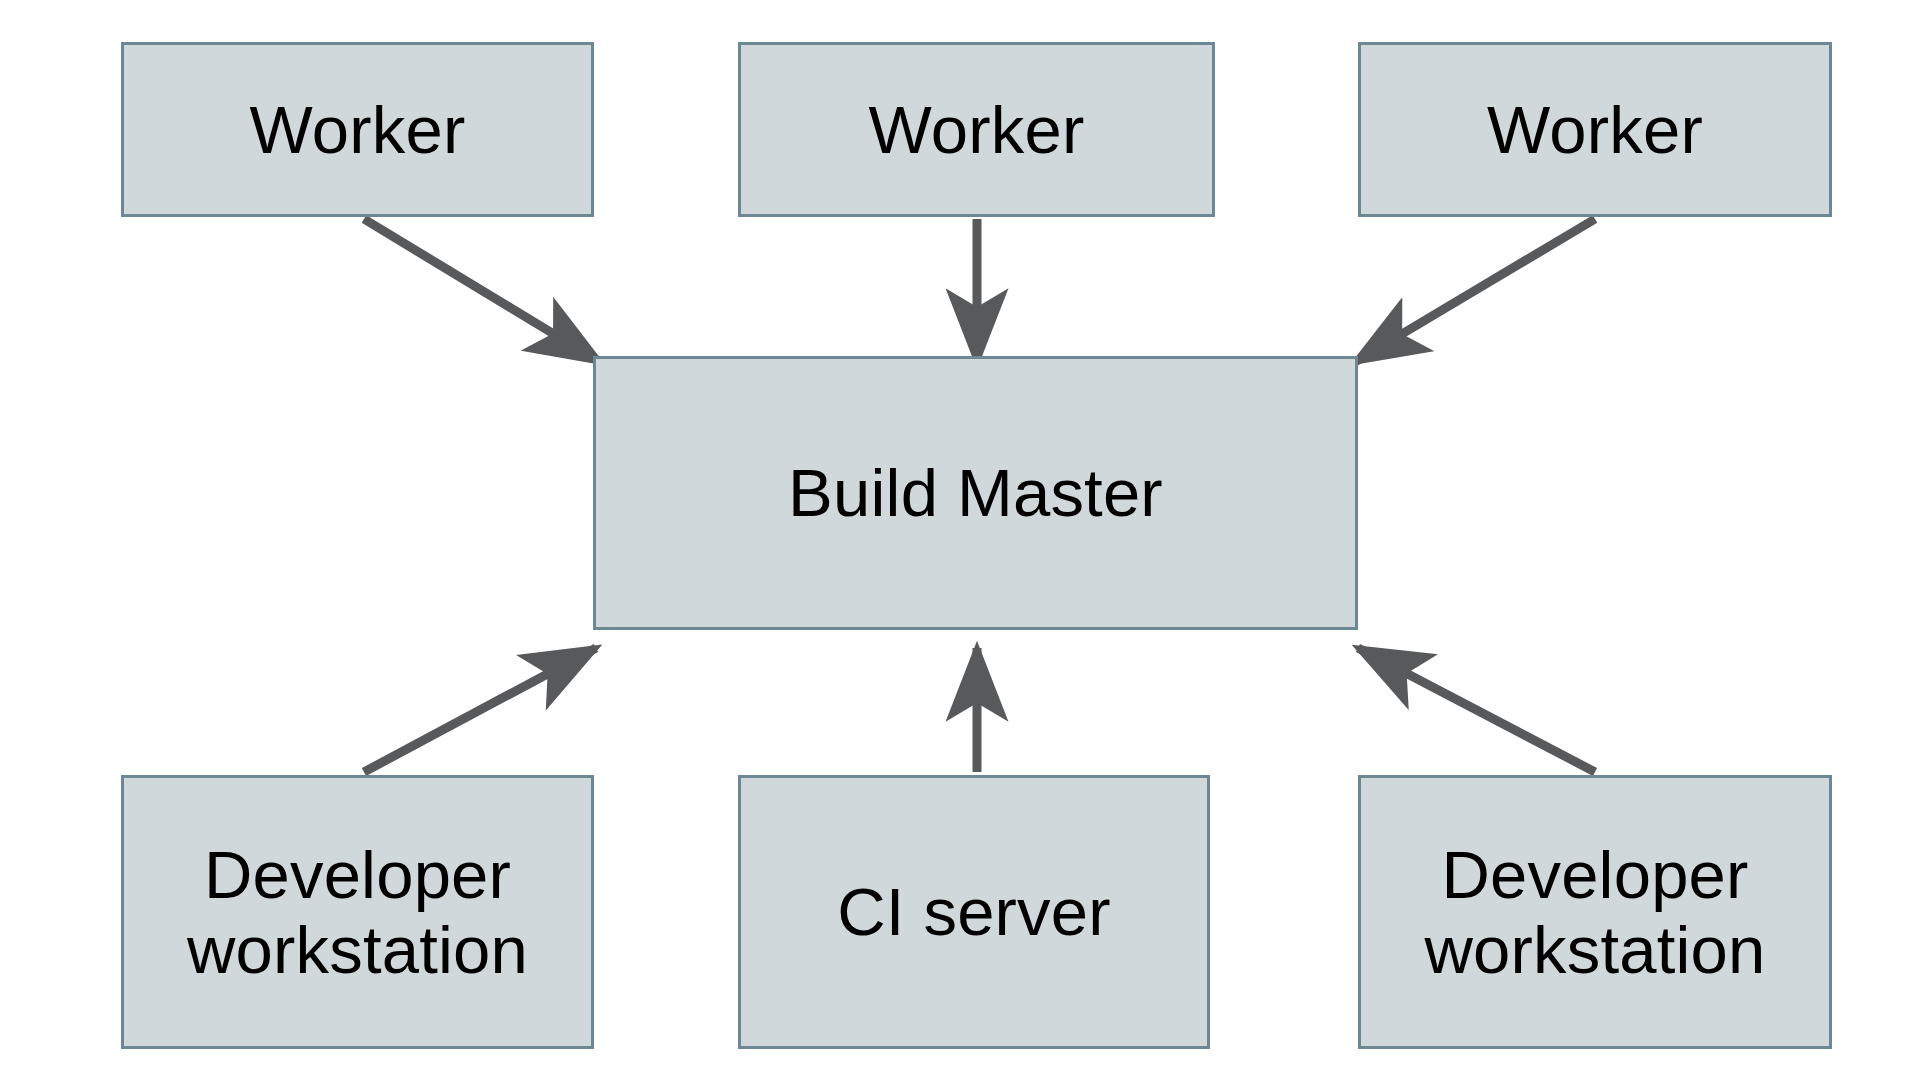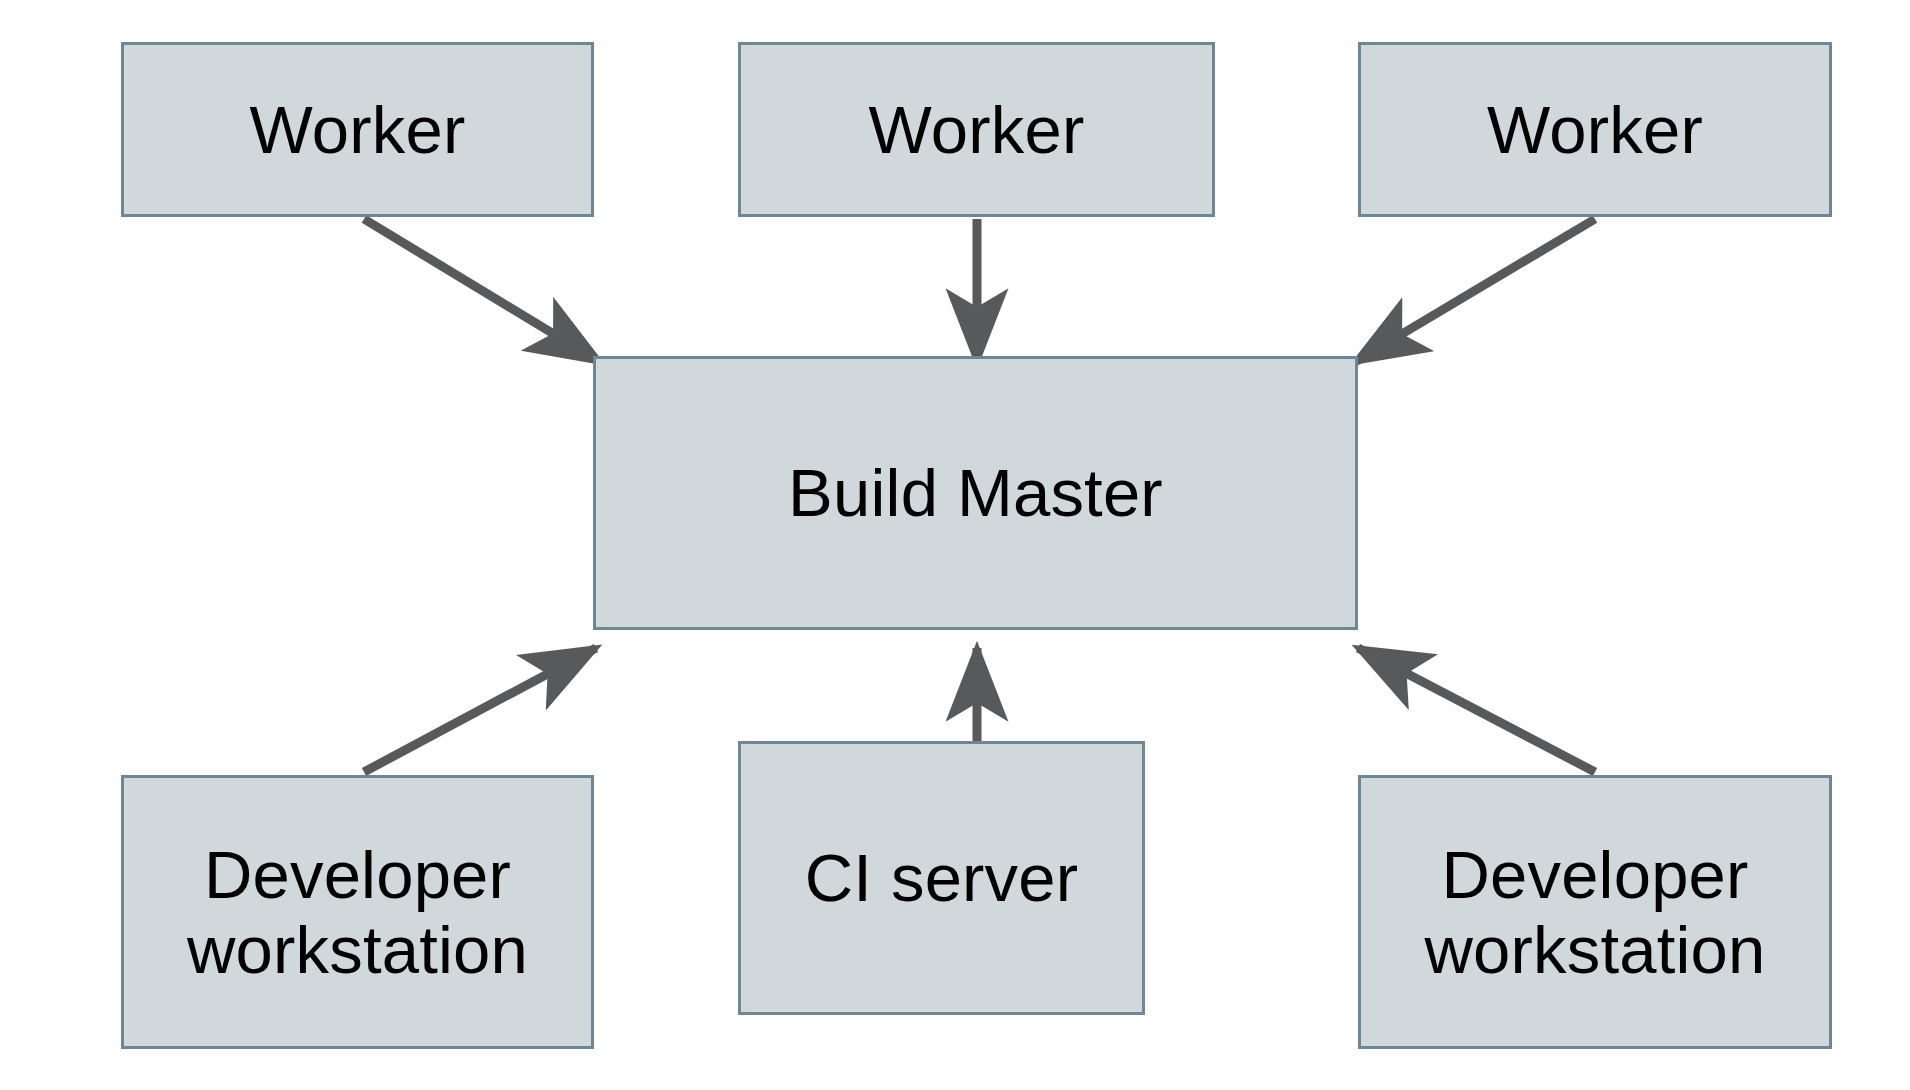--- a/index.html
+++ b/index.html
@@ -47,21 +47,21 @@
     box-sizing: border-box;
   }
   
   #node-worker-1 { left: 121px; top: 42px; width: 473px; height: 175px; font-size: 67px; }
   #node-worker-2 { left: 738px; top: 42px; width: 477px; height: 175px; font-size: 67px; }
   #node-worker-3 { left: 1358px; top: 42px; width: 474px; height: 175px; font-size: 67px; }
   
   #node-build-master { left: 593px; top: 356px; width: 765px; height: 274px; font-size: 67px; }
   
   #node-dev-ws-1 { left: 121px; top: 775px; width: 473px; height: 274px; font-size: 67px; }
-  #node-ci-server { left: 738px; top: 741px; width: 407px; height: 274px; font-size: 67px; }
+  #node-ci-server { left: 738px; top: 775px; width: 472px; height: 274px; font-size: 67px; }
   #node-dev-ws-2 { left: 1358px; top: 775px; width: 474px; height: 274px; font-size: 67px; }
 </style>
 </head>
 <body>
 
 <div id="canvas">
 
   <svg id="edges" viewBox="0 0 1910 1090" width="1910" height="1090" xmlns="http://www.w3.org/2000/svg">
     <defs>
       <marker id="arrowhead" markerWidth="9" markerHeight="7" refX="8.2" refY="3.5" orient="auto" markerUnits="strokeWidth">

